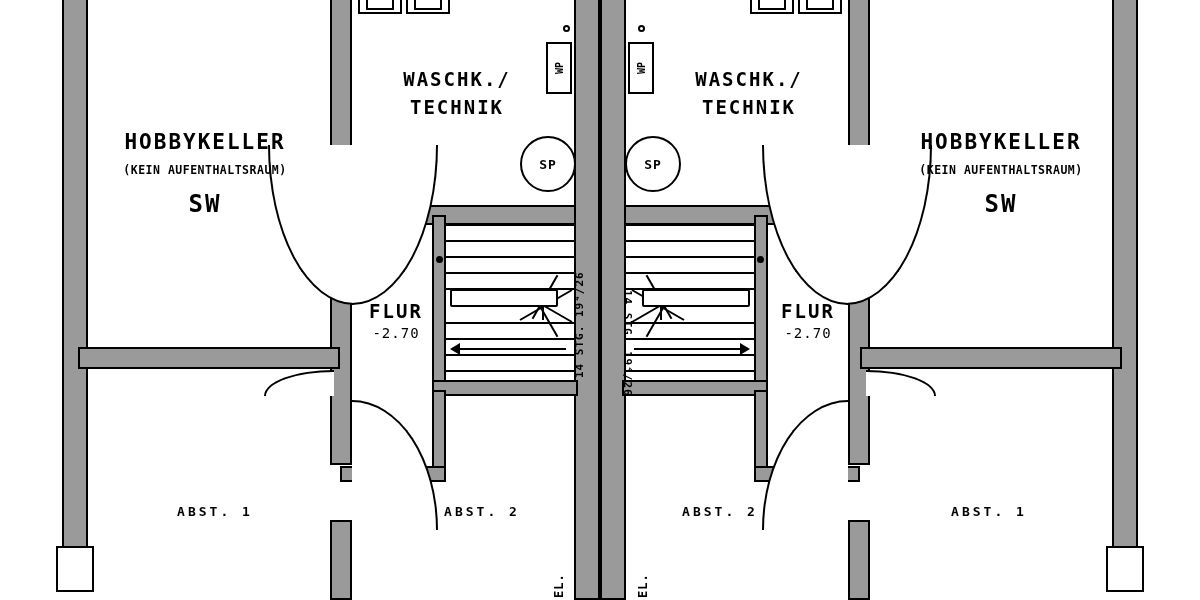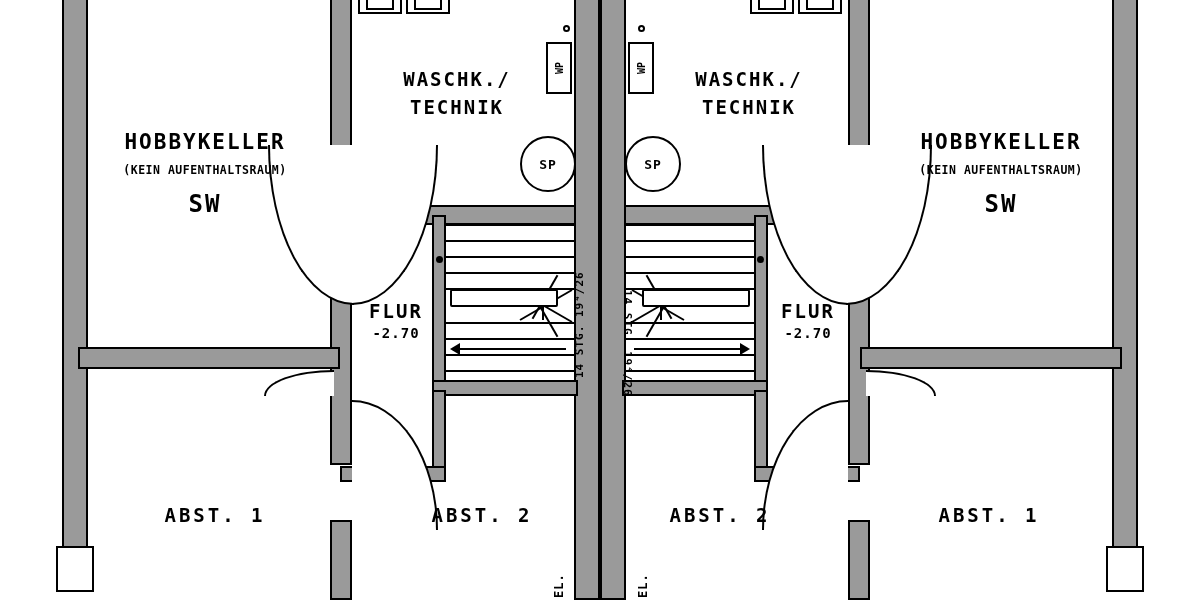--- a/index.html
+++ b/index.html
@@ -48,25 +48,25 @@
     font-weight: 700;
     letter-spacing: 2px;
   }
   .lbl-mid {
     font-size: 19px;
     font-weight: 700;
     letter-spacing: 2px;
   }
   .lbl-small {
     font-size: 14px;
-    font-weight: 700;
+    font-weight: 400;
     letter-spacing: 1px;
   }
   .lbl-abst {
-    font-size: 19px;
+    font-size: 13px;
     font-weight: 700;
     letter-spacing: 3px;
   }
   .vert {
     position: absolute;
     font-size: 11px;
     font-weight: 700;
     letter-spacing: 1px;
     color: #000;
     transform-origin: 0 0;

